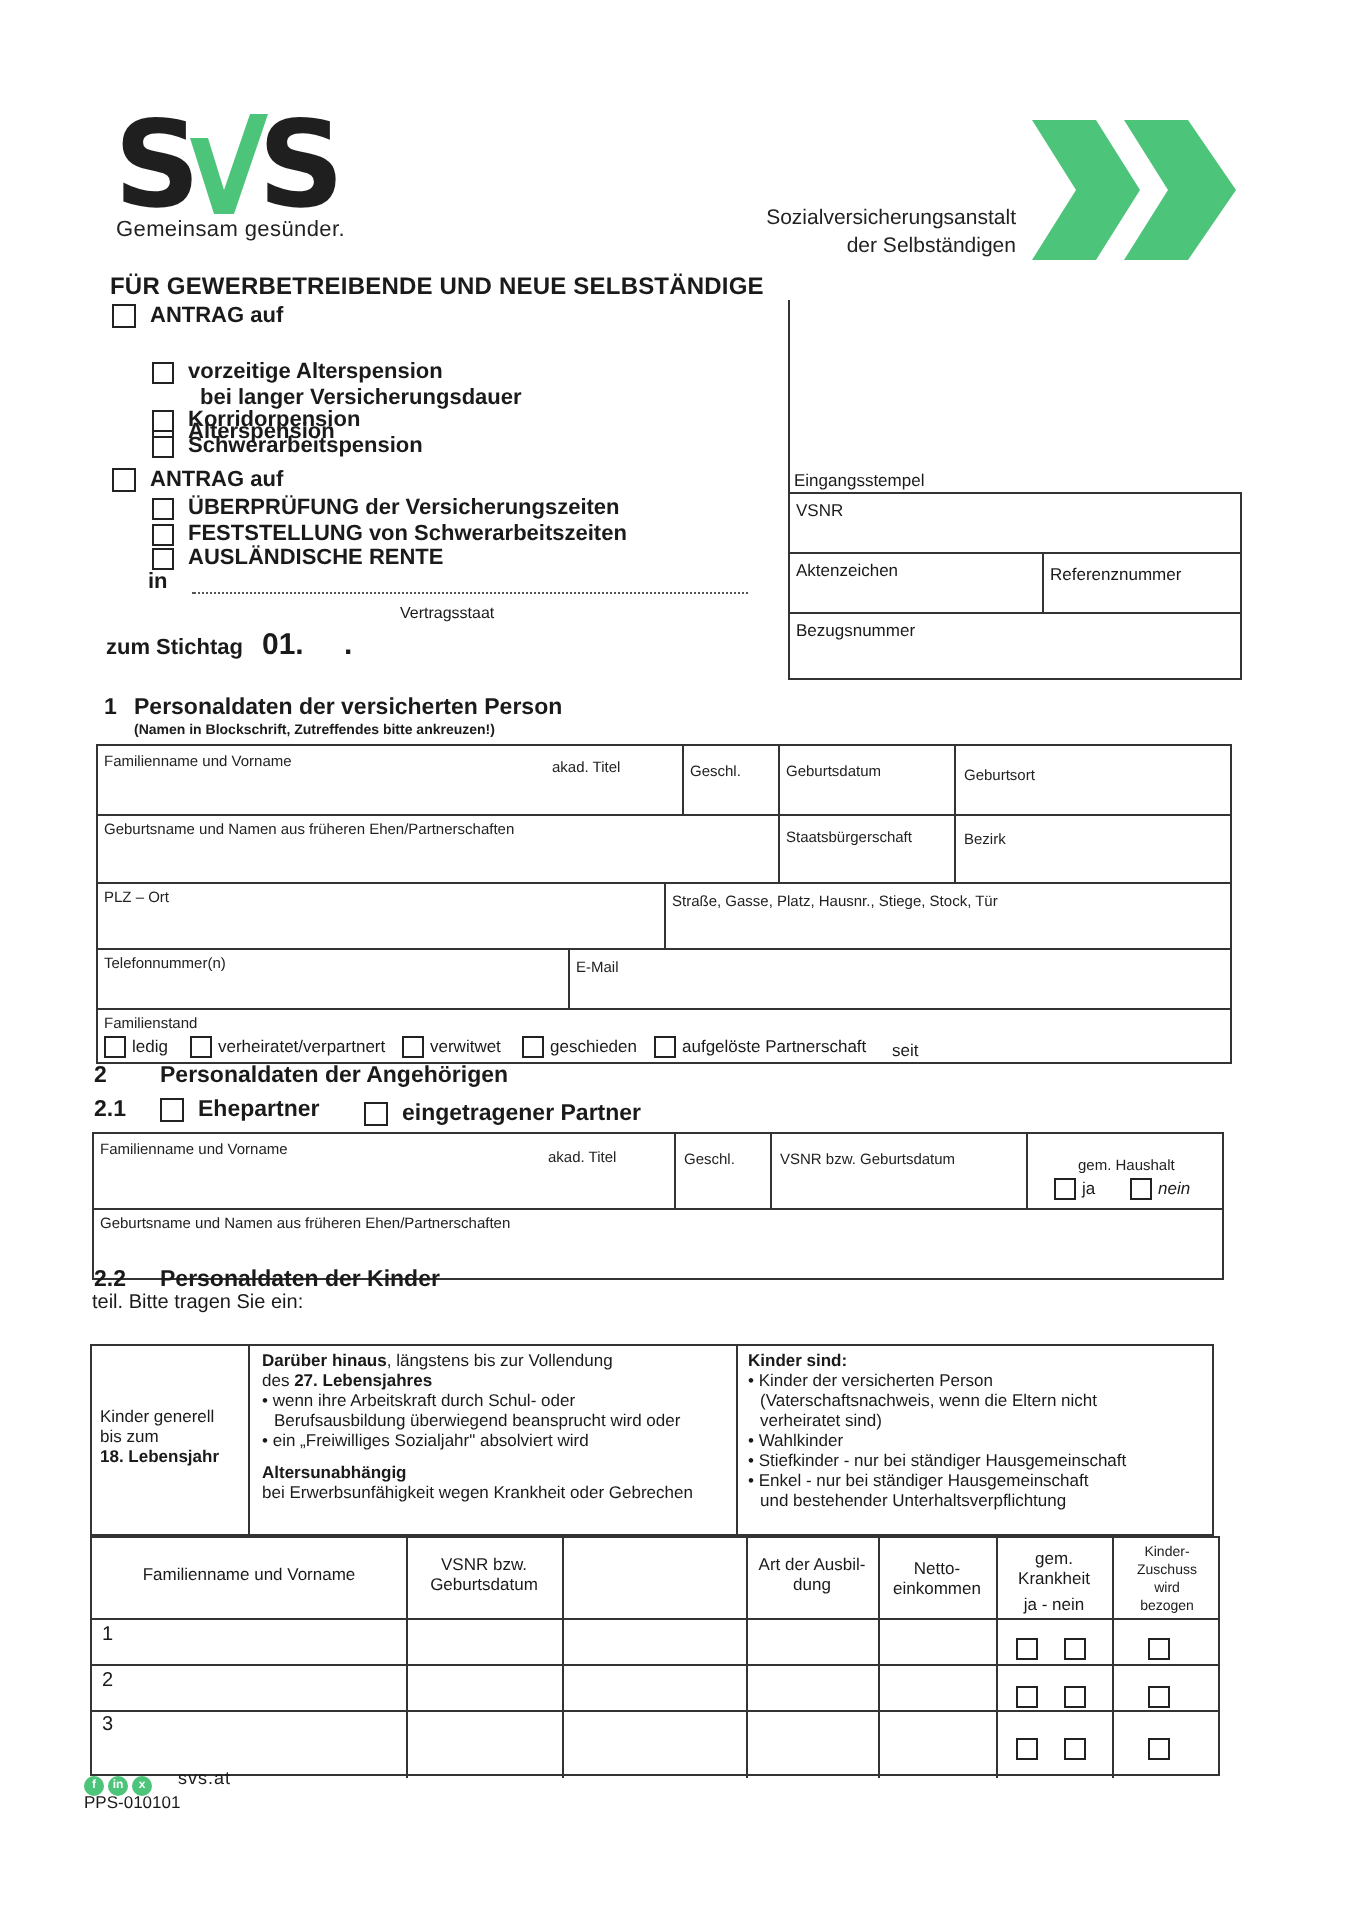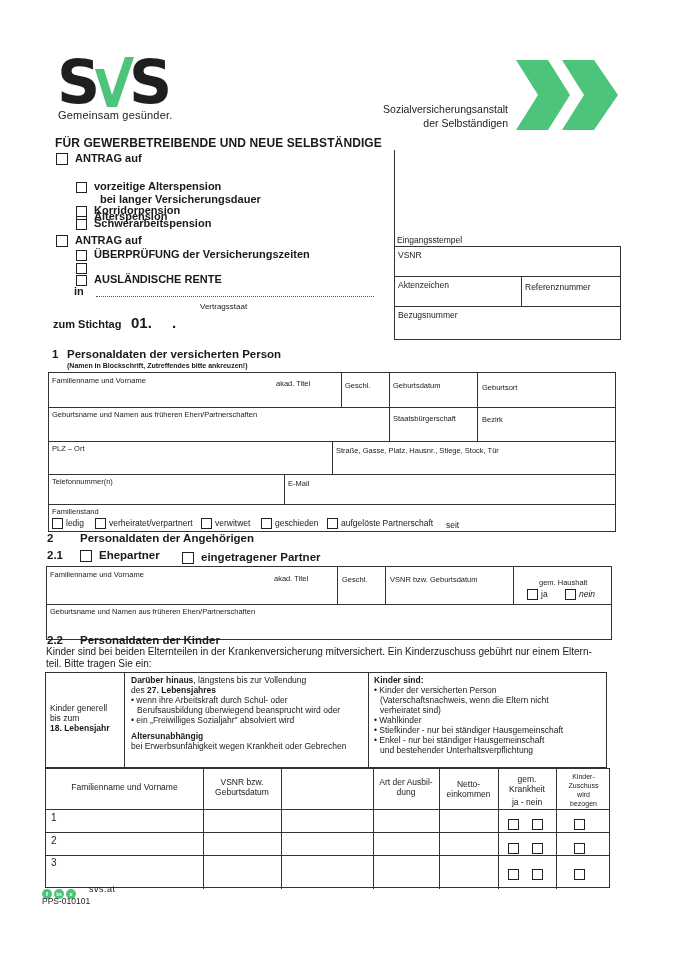--- a/index.html
+++ b/index.html
@@ -97,21 +97,21 @@
   <span class="cb"></span><span>Schwerarbeitspension</span>
 </div>
 
 <div class="opt" style="left:56px; top:234px;">
   <span class="cb cb-lg"></span><span>ANTRAG auf</span>
 </div>
 <div class="opt" style="left:76px; top:248px;">
   <span class="cb"></span><span>ÜBERPRÜFUNG der Versicherungszeiten</span>
 </div>
 <div class="opt" style="left:76px; top:261px;">
-  <span class="cb"></span>
+  <span class="cb"></span><span>FESTSTELLUNG von Schwerarbeitszeiten</span>
 </div>
 <div class="opt" style="left:76px; top:273px;">
   <span class="cb"></span><span>AUSLÄNDISCHE RENTE</span>
 </div>
 <div class="opt" style="left:74px; top:285px;">in</div>
 <div class="abs dotline"></div>
 <div class="abs vertragsstaat">Vertragsstaat</div>
 
 <div class="abs stichtag">zum Stichtag</div>
 <div class="abs stichtag-val">01.</div>
@@ -187,21 +187,20 @@
   <div class="fl" style="left:492px; top:11px;">gem. Haushalt</div>
   <div class="ms-opt" style="left:480px; top:22px;"><span class="cb"></span><span>ja</span></div>
   <div class="ms-opt" style="left:518px; top:22px;font-style:italic;"><span class="cb"></span><span>nein</span></div>
   <div class="hline" style="left:0; top:37px; width:100%;"></div>
   <div class="fl" style="left:3px; top:40px;">Geburtsname und Namen aus früheren Ehen/Partnerschaften</div>
 </div>
 
 <div class="sec-num" style="left:47px; top:634px;">2.2</div>
 <div class="sec-title" style="left:80px; top:634px;">Personaldaten der Kinder</div>
 <div class="para" style="left:46px; top:646px;">
-  <div>Kinder sind bei beiden Elternteilen in der Krankenversicherung mitversichert. Ein Kinderzuschuss gebührt nur einem Eltern-</div>
   <div>teil. Bitte tragen Sie ein:</div>
 </div>
 
 <div class="tbl-box" style="left:45px; top:672px; width:562px; height:96px;">
   <div class="info-box" style="left:4px; top:30px; font-size:8.5px;">
     <div>Kinder generell</div>
     <div>bis zum</div>
     <div class="b">18. Lebensjahr</div>
   </div>
   <div class="vline" style="left:78px; top:0; height:96px;"></div>

